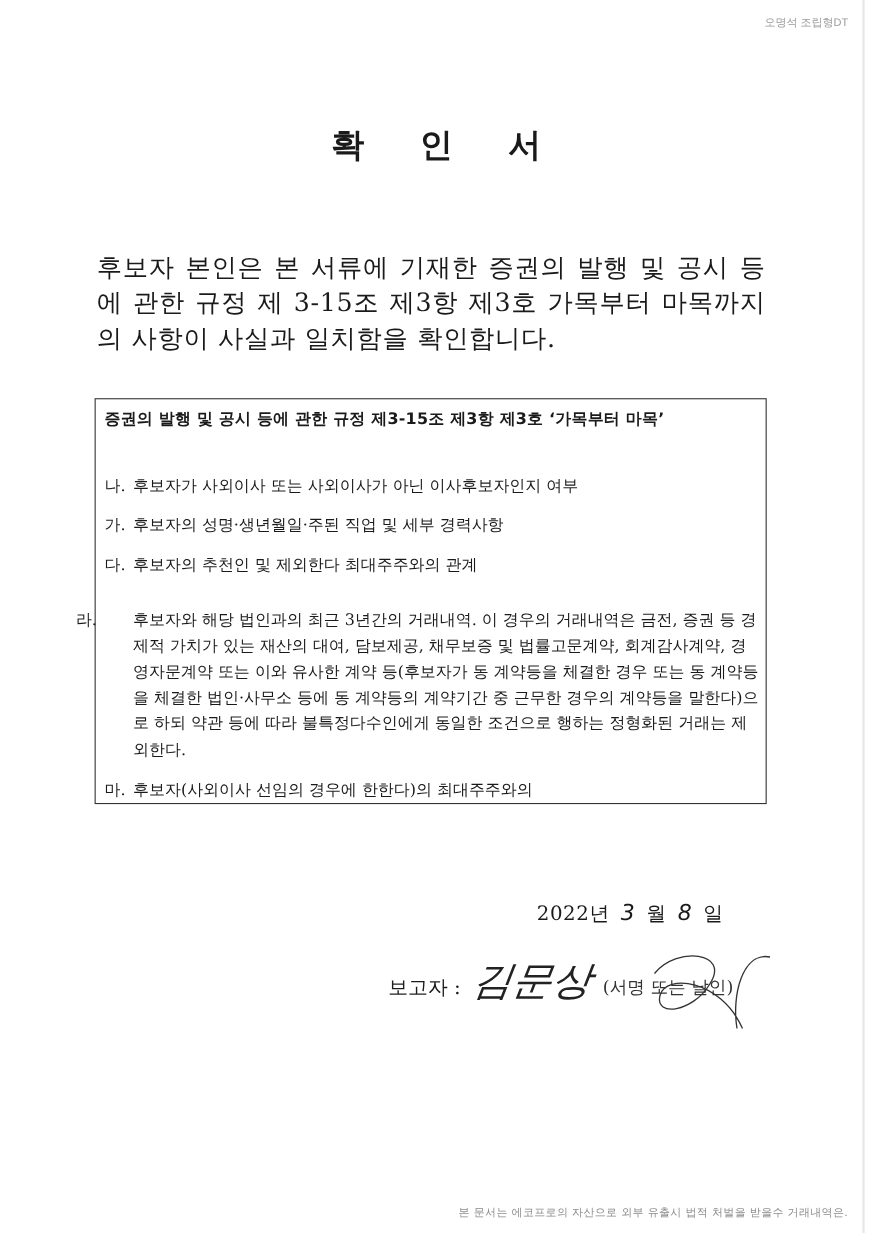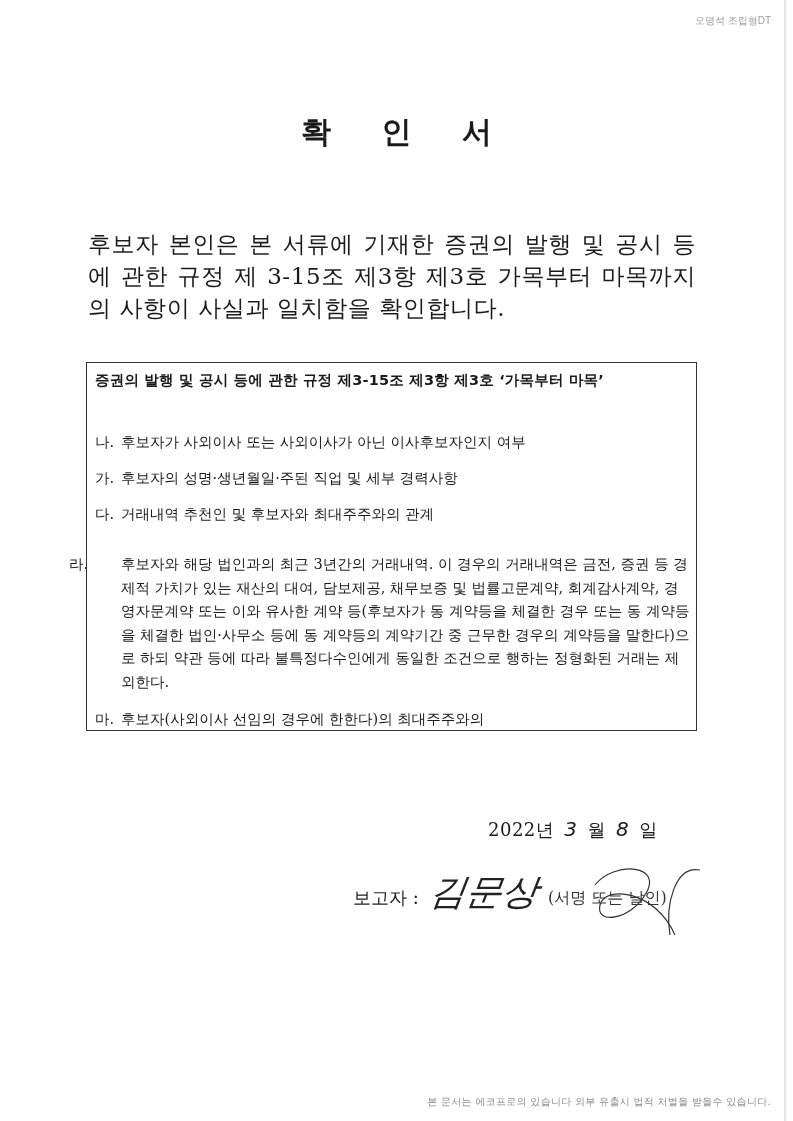--- a/index.html
+++ b/index.html
@@ -68,21 +68,21 @@
 <div class="box">
   <div class="box-head">증권의 발행 및 공시 등에 관한 규정 제3-15조 제3항 제3호 ‘가목부터 마목’</div>
   <div class="items">
     <div class="item">
       <span class="mark">나.</span><span>후보자가 사외이사 또는 사외이사가 아닌 이사후보자인지 여부</span>
     </div>
     <div class="item">
       <span class="mark">가.</span><span>후보자의 성명·생년월일·주된 직업 및 세부 경력사항</span>
     </div>
     <div class="item">
-      <span class="mark">다.</span><span>거래내역 추천인 및 후보자와 최대주주와의 관계</span>
+      <span class="mark">다.</span><span>후보자의 추천인 및 제외한다 최대주주와의 관계</span>
     </div>
     <div class="item multi">
       <span class="mark">라.</span><span>후보자와 해당 법인과의 최근 3년간의 거래내역. 이 경우의 거래내역은 금전, 증권 등 경제적 가치가 있는 재산의 대여, 담보제공, 채무보증 및 법률고문계약, 회계감사계약, 경영자문계약 또는 이와 유사한 계약 등(후보자가 동 계약등을 체결한 경우 또는 동 계약등을 체결한 법인·사무소 등에 동 계약등의 계약기간 중 근무한 경우의 계약등을 말한다)으로 하되 약관 등에 따라 불특정다수인에게 동일한 조건으로 행하는 정형화된 거래는 제외한다.</span>
     </div>
     <div class="item">
       <span class="mark">마.</span><span>후보자(사외이사 선임의 경우에 한한다)의 최대주주와의</span>
     </div>
   </div>
 </div>
 
@@ -90,13 +90,13 @@
   <span>2022년</span><span class="hand">3</span><span>월</span><span class="hand">8</span><span>일</span>
 </div>
 
 <div class="reporter">보고자 :</div>
 <div class="signature-name">김문상</div>
 <div class="sign-hint">(서명 또는 날인)</div>
 <svg class="seal-scribble" viewBox="0 0 130 90">
   <path d="M20 30 C40 5, 90 10, 70 40 C55 65, 20 70, 25 50 C30 30, 80 35, 100 80 M95 80 C90 50, 100 10, 125 15" fill="none" stroke="#333" stroke-width="1.2"></path>
 </svg>
 
-<div class="footer">본 문서는 에코프로의 있습니다 외부 유출시 법적 처벌을 받을수 있습니다.</div>
+<div class="footer">본 문서는 에코프로의 자산으로 외부 유출시 법적 처벌을 받을수 거래내역은.</div>
 
 </body></html>

